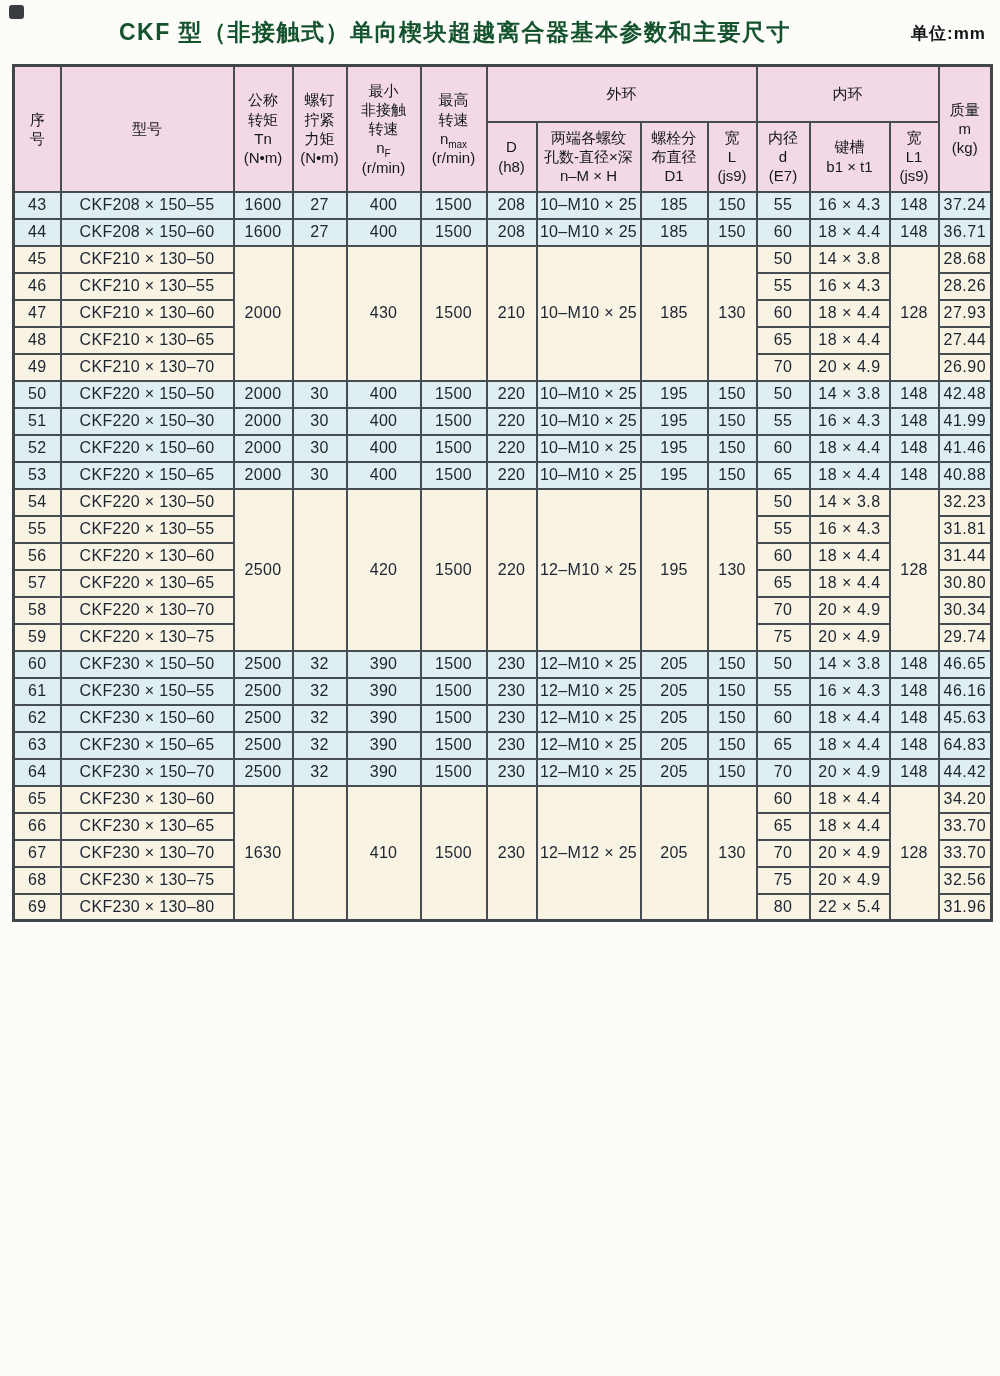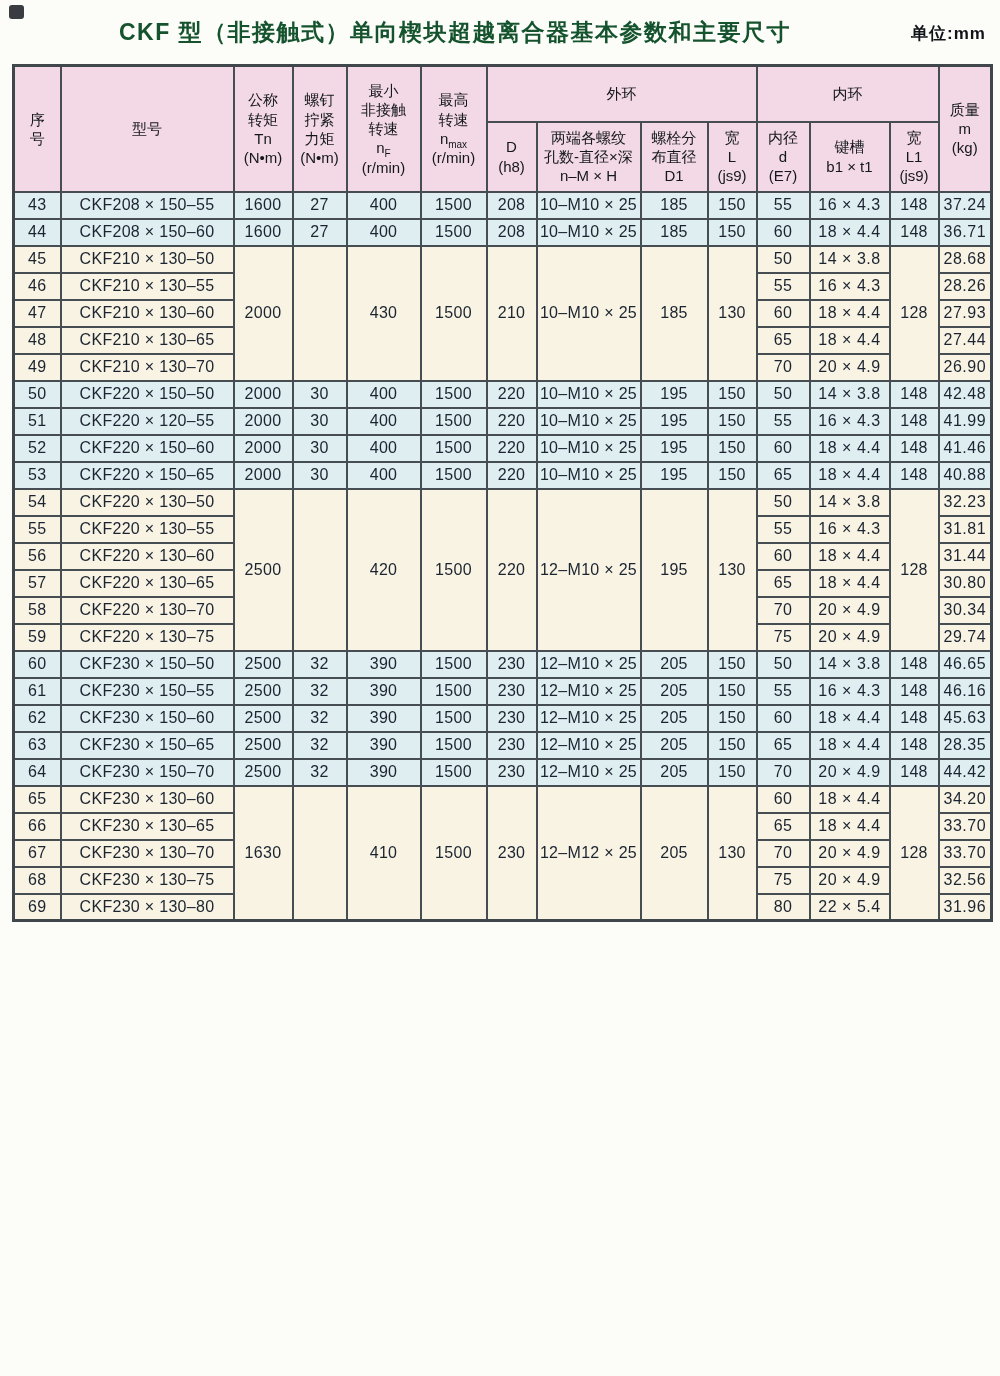--- a/index.html
+++ b/index.html
@@ -182,21 +182,21 @@
           <td class="col-thread">10–M10 × 25</td>
           <td class="col-D1">195</td>
           <td class="col-L">150</td>
           <td class="col-d">50</td>
           <td class="col-keyway">14 × 3.8</td>
           <td class="col-L1">148</td>
           <td class="col-mass">42.48</td>
         </tr>
         <tr class="tone-blue">
           <td class="col-seq">51</td>
-          <td class="col-model">CKF220 × 120–55</td>
+          <td class="col-model">CKF220 × 150–30</td>
           <td class="col-tn">2000</td>
           <td class="col-screw">30</td>
           <td class="col-nf">400</td>
           <td class="col-nmax">1500</td>
           <td class="col-D">220</td>
           <td class="col-thread">10–M10 × 25</td>
           <td class="col-D1">195</td>
           <td class="col-L">150</td>
           <td class="col-d">55</td>
           <td class="col-keyway">16 × 4.3</td>
@@ -341,21 +341,21 @@
           <td class="col-screw">32</td>
           <td class="col-nf">390</td>
           <td class="col-nmax">1500</td>
           <td class="col-D">230</td>
           <td class="col-thread">12–M10 × 25</td>
           <td class="col-D1">205</td>
           <td class="col-L">150</td>
           <td class="col-d">65</td>
           <td class="col-keyway">18 × 4.4</td>
           <td class="col-L1">148</td>
-          <td class="col-mass">28.35</td>
+          <td class="col-mass">64.83</td>
         </tr>
         <tr class="tone-blue">
           <td class="col-seq">64</td>
           <td class="col-model">CKF230 × 150–70</td>
           <td class="col-tn">2500</td>
           <td class="col-screw">32</td>
           <td class="col-nf">390</td>
           <td class="col-nmax">1500</td>
           <td class="col-D">230</td>
           <td class="col-thread">12–M10 × 25</td>

